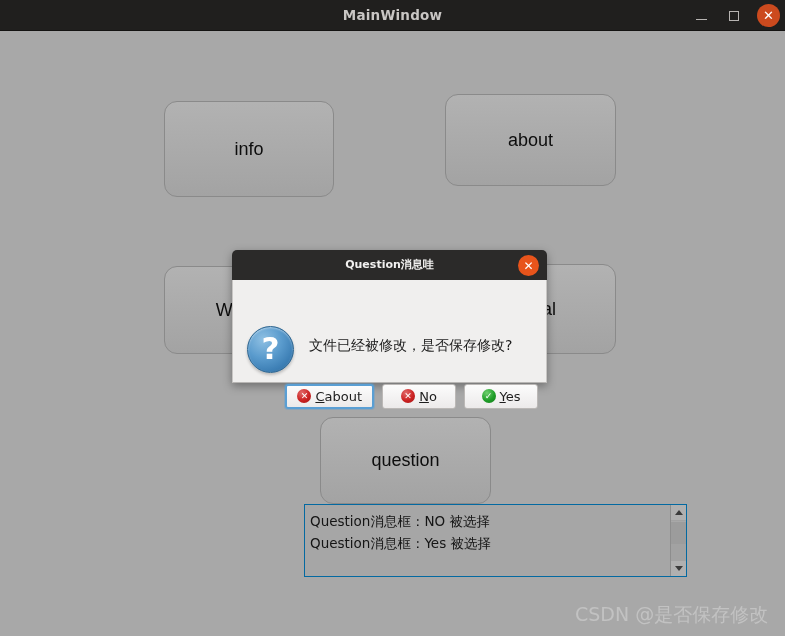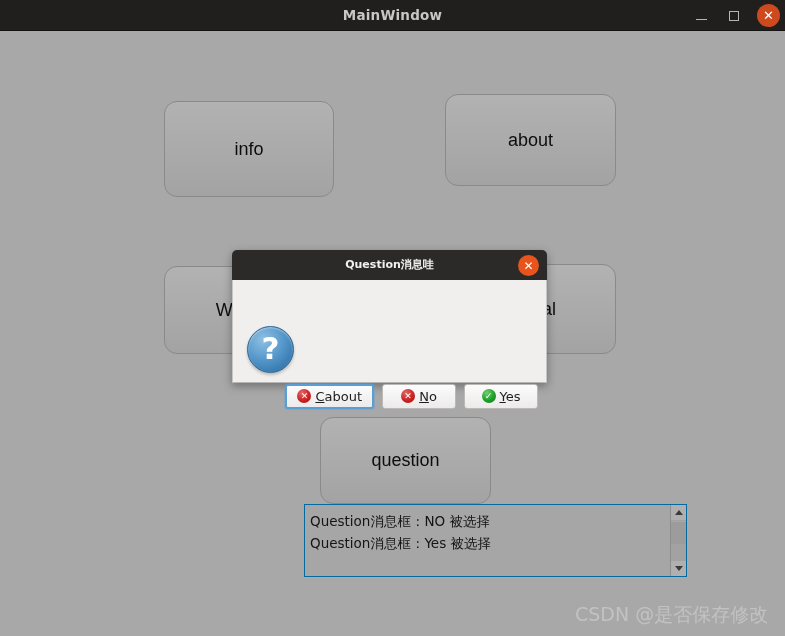--- a/index.html
+++ b/index.html
@@ -374,20 +374,21 @@
     <div id="dialog-titlebar">
       <div id="dialog-title">Question消息哇</div>
       <div id="dialog-close">
         <span id="dialog-close-glyph">✕</span>
       </div>
     </div>
     <div id="dialog-body">
       <div id="dialog-icon">
         <span id="dialog-icon-glyph">?</span>
       </div>
+      <div id="dialog-message">文件已经被修改，是否保存修改?</div>
       <div id="dialog-buttons">
 
         <div class="dlg-btn focused">
           <span class="badge badge-red">
             <span>✕</span>
           </span>
           <span class="dlg-btn-label"><u>C</u><span>about</span></span>
         </div>
 
         <div class="dlg-btn">

